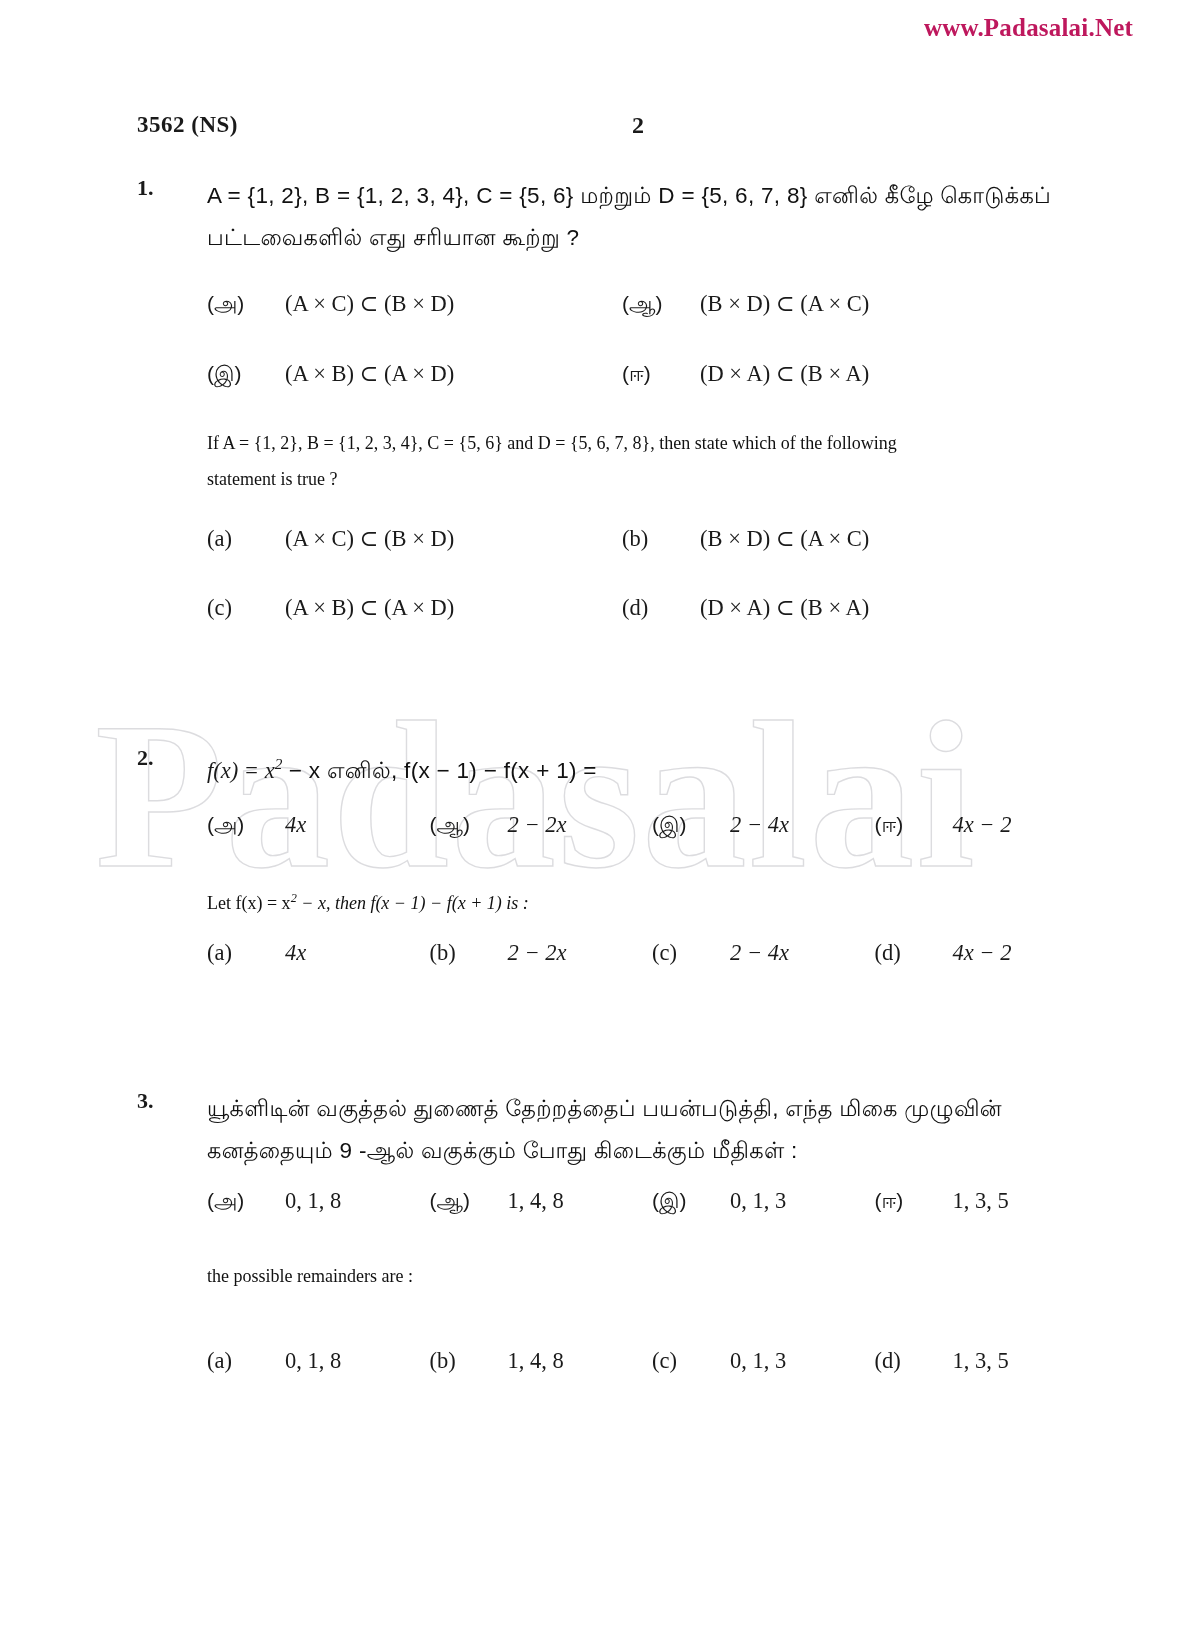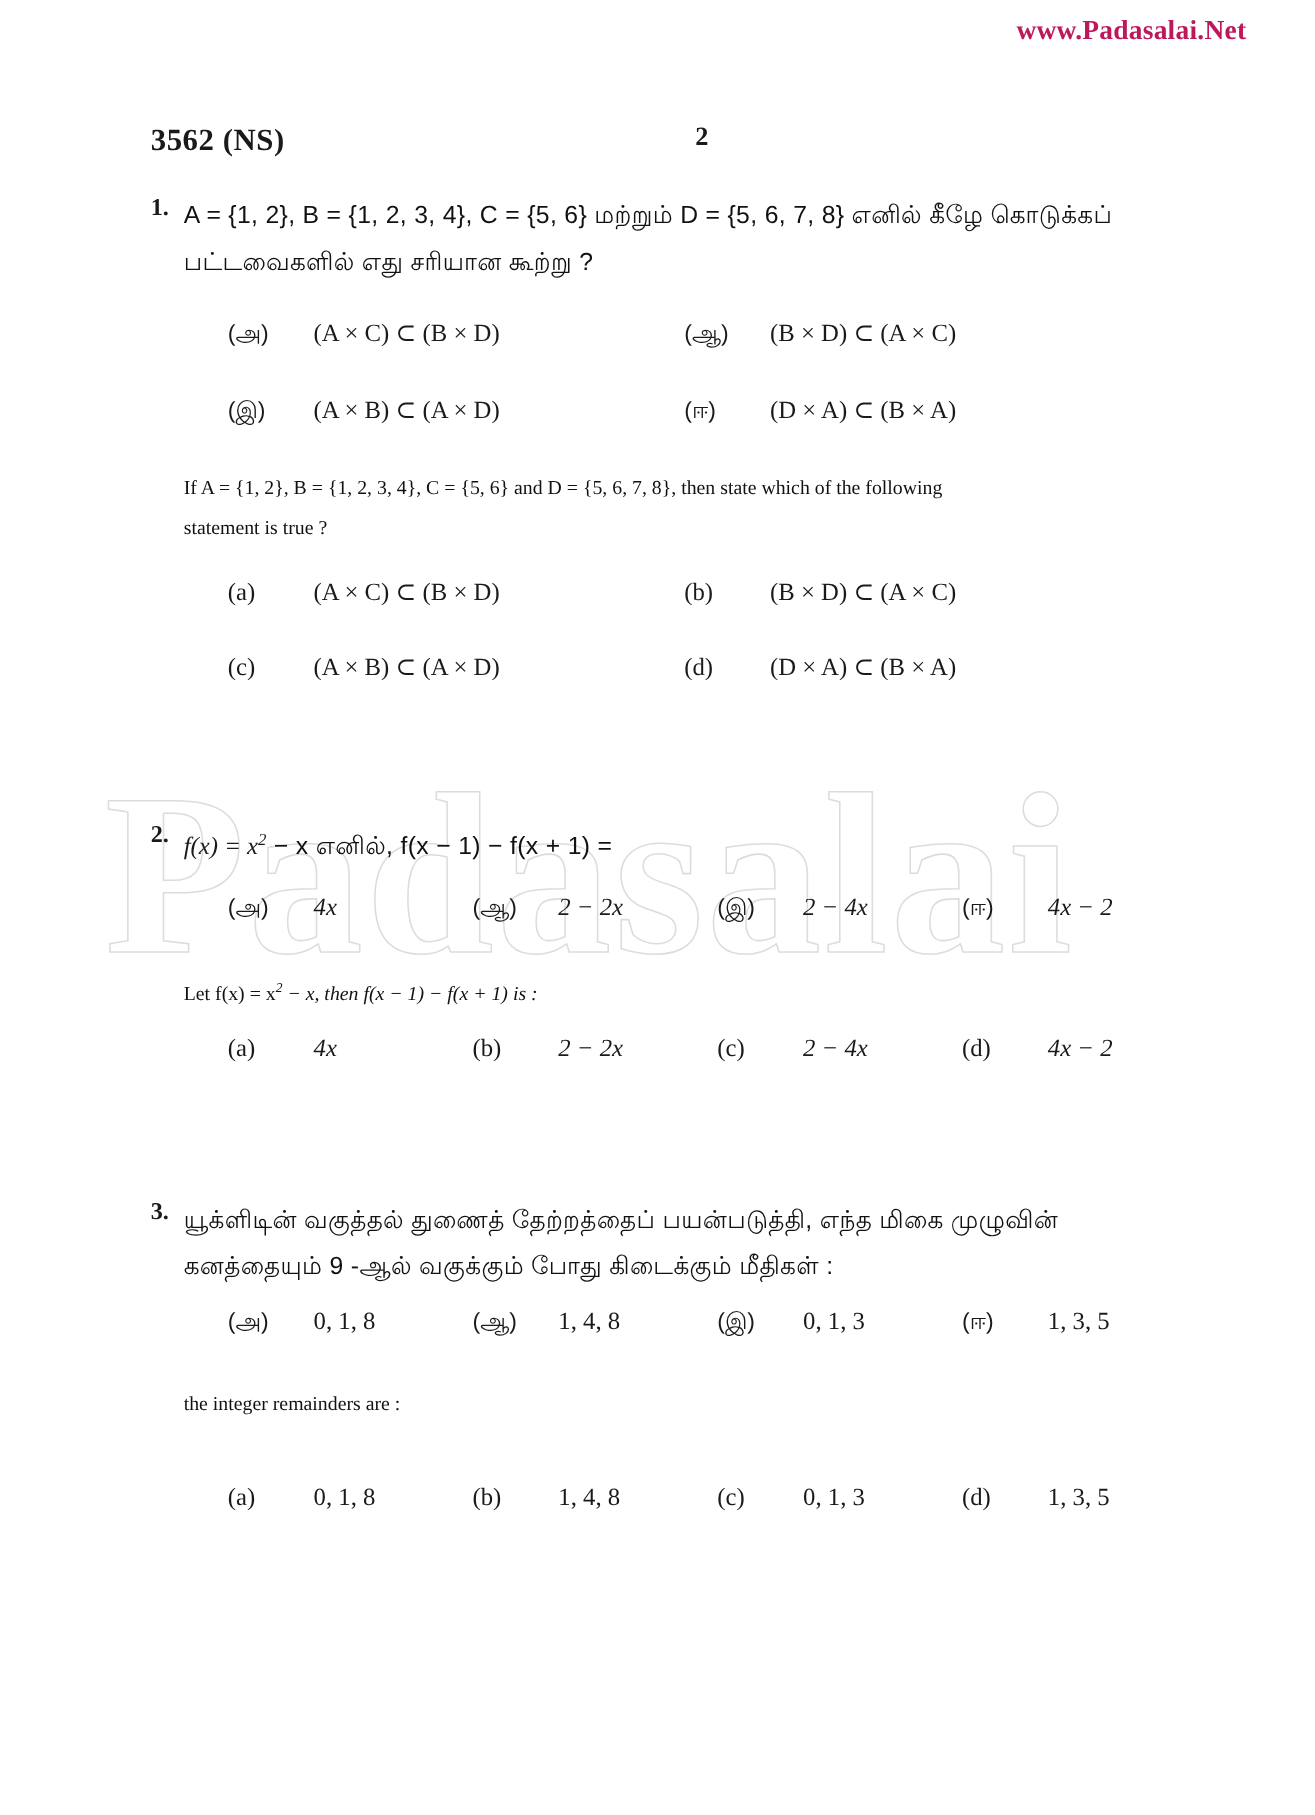--- a/index.html
+++ b/index.html
@@ -60,21 +60,21 @@
     position: absolute;
     top: 112px;
     left: 137px;
     right: 100px;
     height: 30px;
   }
   .hdr-code {
     position: absolute;
     left: 0;
     top: 0;
-    font-size: 28px;
+    font-size: 23px;
     font-weight: 700;
     letter-spacing: 0.5px;
   }
   .hdr-page {
     position: absolute;
     left: 495px;
     top: 0;
     font-size: 24px;
     font-weight: 700;
   }
@@ -89,21 +89,21 @@
   .q-num {
     position: absolute;
     left: 0;
     top: 0;
     width: 40px;
     font-size: 22px;
     font-weight: 700;
   }
 
   .q-body {
-    margin-left: 30px;
+    margin-left: 70px;
   }
 
   .tam {
     font-family: "Liberation Sans", "DejaVu Sans", sans-serif;
     font-size: 22.5px;
     line-height: 42px;
     letter-spacing: 0.3px;
     color: #111;
   }
 
@@ -317,21 +317,21 @@
         </div>
         <div class="opt">
           <span class="opt-tag tamtag">(ஈ)</span>
           <span class="opt-txt">1, 3, 5</span>
         </div>
       </div>
     </div>
 
     <div class="q" style="top:1258px;">
       <div class="q-body">
-        <div class="eng">the integer remainders are :</div>
+        <div class="eng">the possible remainders are :</div>
       </div>
     </div>
 
     <div class="q" style="top:1348px;">
       <div class="opts opts4">
         <div class="opt">
           <span class="opt-tag">(a)</span>
           <span class="opt-txt">0, 1, 8</span>
         </div>
         <div class="opt">

